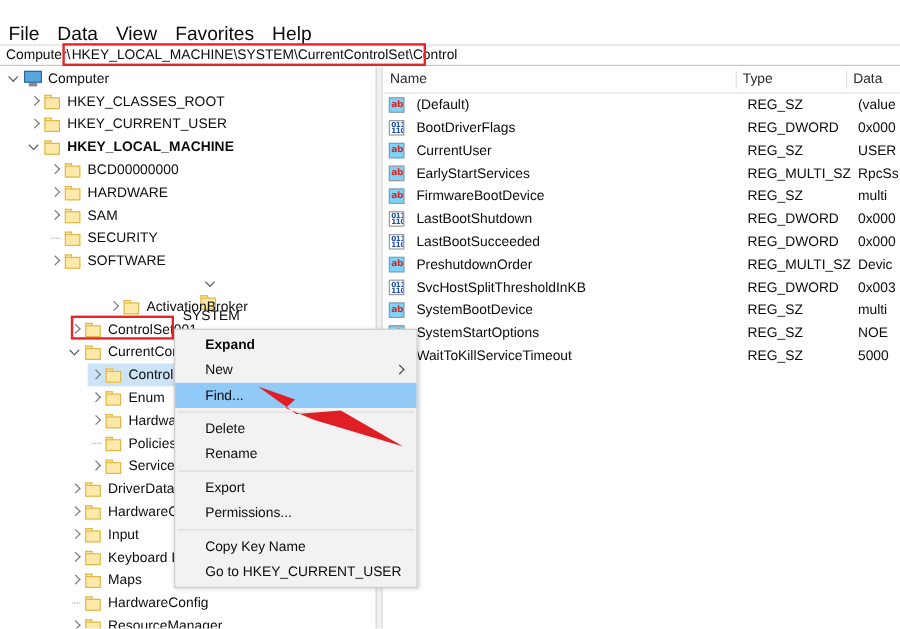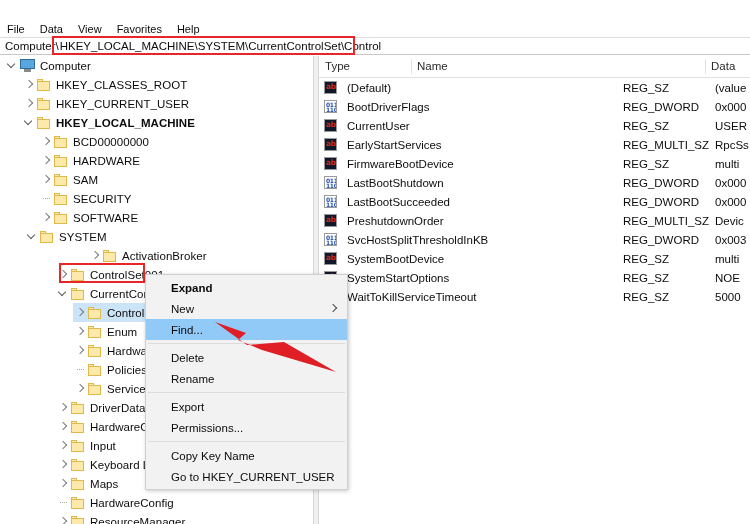--- a/index.html
+++ b/index.html
@@ -43,21 +43,21 @@
 
   
   .menubar {
     position: absolute; left: 0; top: 20px;
     width: 750px; height: 17px;
     background: #ffffff;
     display: flex; align-items: center;
     box-sizing: border-box;
   }
   .menu-item {
-    font-size: 11px; color: #0c0c0c;
+    font-size: 16px; color: #0c0c0c;
     padding: 1px 8px 1px 7px;
     cursor: default;
     white-space: nowrap;
   }
 
   
   .addressbar {
     position: absolute; left: 0; top: 37px;
     width: 750px; height: 18px;
     background: #ffffff;
@@ -249,21 +249,21 @@
     font-family: "DejaVu Sans", sans-serif;
     font-weight: bold;
     overflow: hidden;
   }
   .vicon .t1, .vicon .t2 {
     position: absolute; left: 1px;
     letter-spacing: -0.3px;
   }
   .vicon.str .t1 { top: 1.5px; color: #d42a20; font-size: 7.5px; }
   .vicon.str {
-    background: #0f172a;
+    background: #7dd3fc;
   }
   .vicon.bin .t1 { top: 0.5px; color: #1f4fb0; font-size: 6px; }
   .vicon.bin .t2 { top: 6px; color: #1f4fb0; font-size: 6px; }
   .vname { flex: 0 0 auto; width: 276px; padding-left: 0; }
 
   
   .ctxmenu {
     position: absolute;
     left: 145px; top: 274px;
     width: 203px;
@@ -412,21 +412,21 @@
         <div class="tree-row" style="padding-left: 39px;">
           <span class="expander">
             <span class="chev closed"></span>
           </span>
           <span class="folder">
             <span class="ftab"></span>
             <span class="fbody"></span>
           </span>
           <span class="tree-label">SOFTWARE</span>
         </div>
-        <div class="tree-row" style="padding-left: 25px;">
+        <div class="tree-row" style="padding-left: 39px; flex-direction: column;">
           <span class="expander">
             <span class="chev open"></span>
           </span>
           <span class="folder">
             <span class="ftab"></span>
             <span class="fbody"></span>
           </span>
           <span class="tree-label">SYSTEM</span>
         </div>
         <div class="tree-row" style="padding-left: 88px;">
@@ -581,22 +581,22 @@
           <span class="tree-label">ResourceManager</span>
         </div>
       </div>
   </div>
   <div class="control-highlight"></div>
 
   <div class="splitter"></div>
 
   <div class="pane-values">
     <div class="vheader">
+      <div class="hcell col-name">Name</div>
       <div class="hcell col-type">Type</div>
-      <div class="hcell col-name">Name</div>
       <div class="hcell col-data">Data</div>
     </div>
     <div id="values-root">
         <div class="vrow">
           <span class="vicon str">
             <span class="t1">ab</span>
           </span>
           <span class="cell vname">(Default)</span>
           <span class="cell col-type">REG_SZ</span>
           <span class="cell col-data">(value</span>

